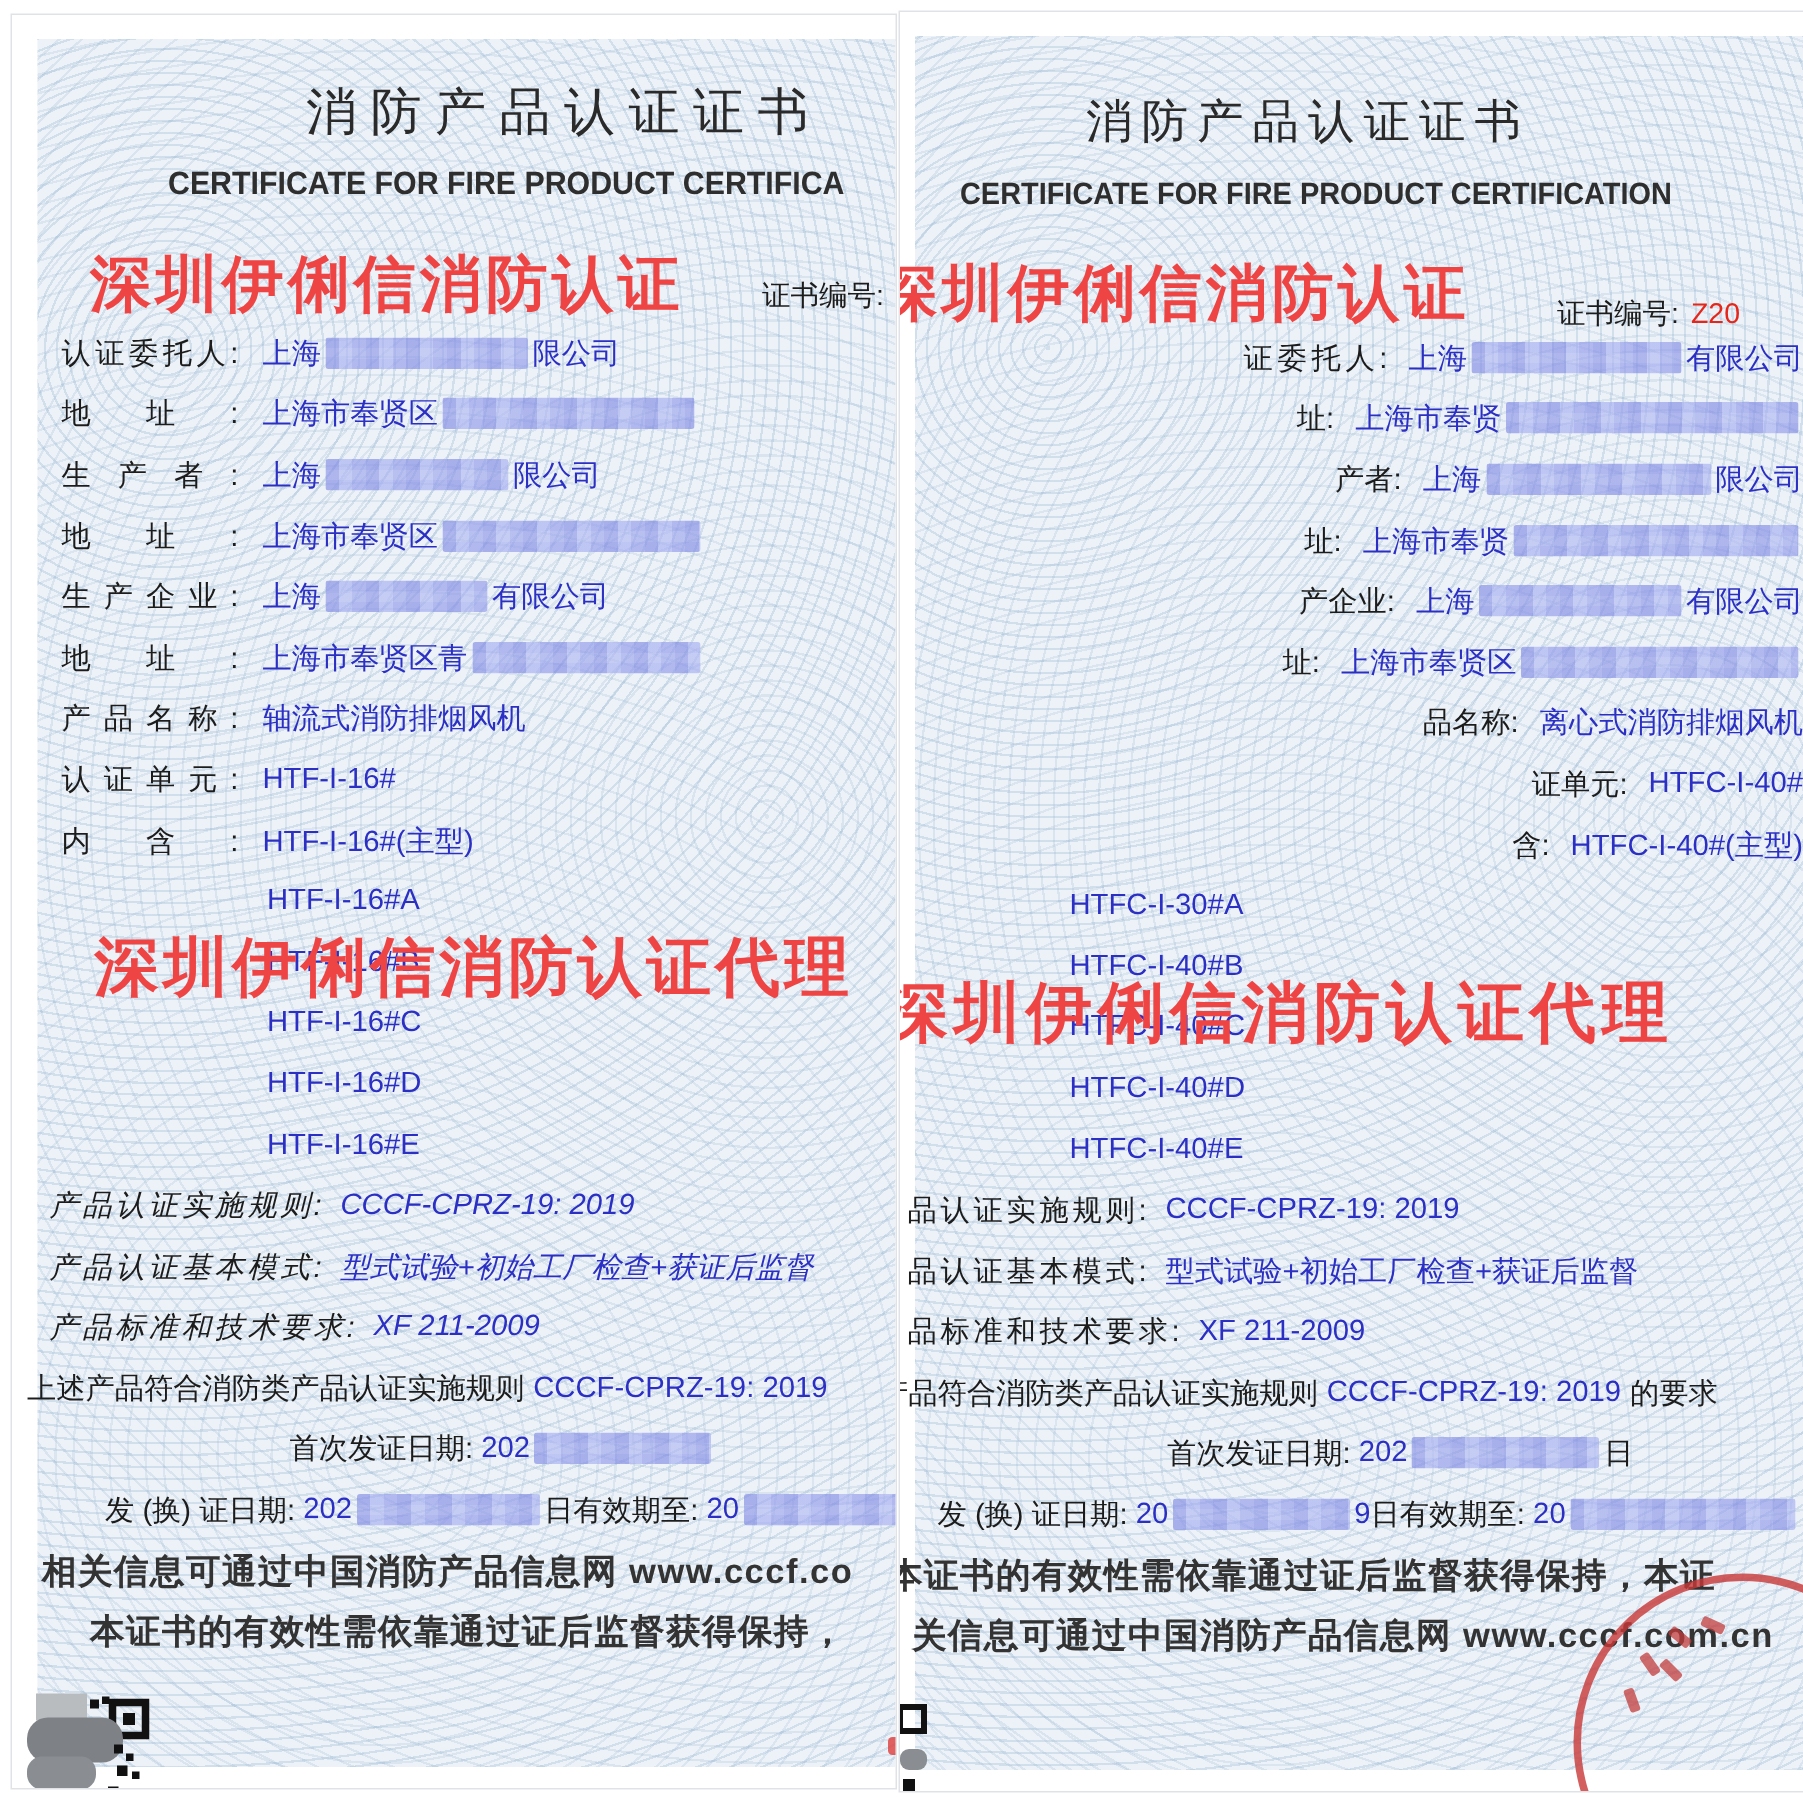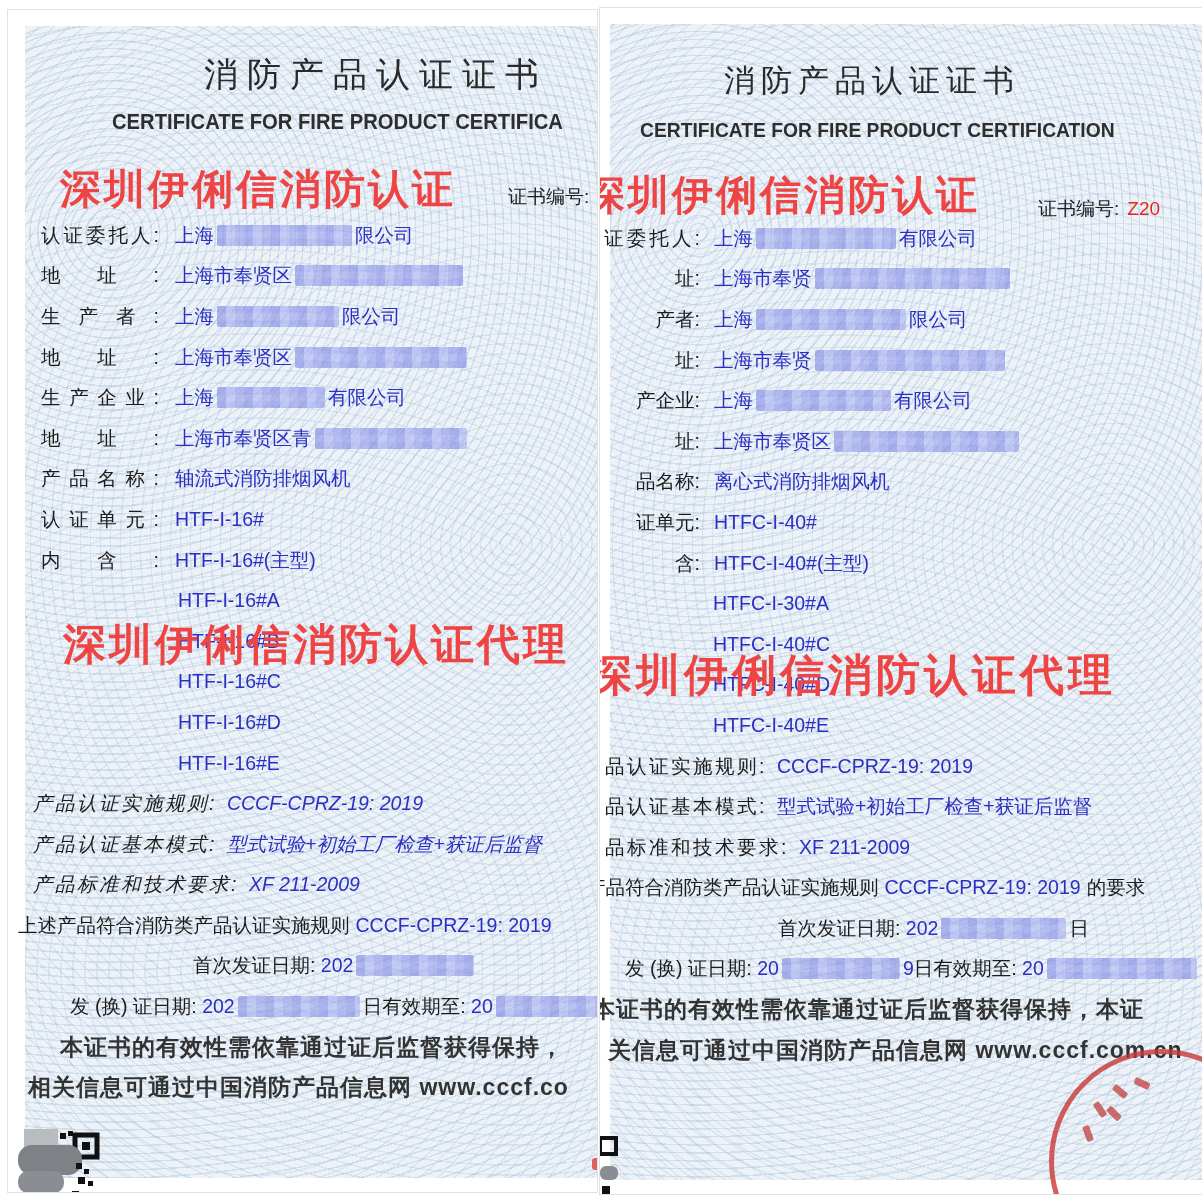--- a/index.html
+++ b/index.html
@@ -33,21 +33,21 @@
   .certno .cno-val{color:#e5271b;margin-left:8px;}
   .rows{position:absolute;left:0;right:0;z-index:3;}
   .cert-left  .rows{top:205px;}
   .cert-right .rows{top:210px;}
   .field{height:40.6px;display:flex;align-items:center;font-size:19.5px;white-space:nowrap;}
   .flabel{display:inline-block;text-align-last:justify;color:#1c1c1c;flex:none;}
   .cert-left  .flabel{width:118px;margin-right:16px;}
   .cert-right .flabel{width:96px;margin-right:14px;}
   .lab1{text-align-last:right;}
   .cert-left  .r-top{padding-left:33px;}
-  .cert-right .r-top{padding-left:4px;}
+  .cert-right .r-top{padding-left:4px;justify-content:flex-end;}
   .vpre,.vsuf,.val,.vblue{color:#2b2fc4;}
   .blur{display:inline-block;height:21px;border-radius:2px;margin:0 3px;flex:none;opacity:.85;
     background-image:
       repeating-linear-gradient(90deg, rgba(122,132,226,.55) 0 9px, rgba(168,176,242,.50) 9px 18px, rgba(143,152,234,.55) 18px 27px),
       repeating-linear-gradient(0deg,  rgba(150,158,238,.45) 0 7px, rgba(185,192,248,.40) 7px 14px);}
   .cert-left  .r-unit{padding-left:170px;}
   .cert-right .r-unit{padding-left:113px;}
   .r-unit{color:#2b2fc4;}
   .rlabel{color:#1c1c1c;letter-spacing:2.5px;margin-right:10px;}
   .cert-left  .r-rule{padding-left:25px;font-style:italic;}
@@ -164,22 +164,22 @@
     <div class="field r-issue">
       <span>发 (换) 证日期:</span>&nbsp;
       <span class="vblue">202</span>
       <span class="blur" style="width:122px"></span>
       <span class="vblue"></span>
       <span>日 </span>
       <span>有效期至:</span>&nbsp;
       <span class="vblue">20</span>
       <span class="blur" style="width:110px"></span>
     </div>
+    <div class="note note2">相关信息可通过中国消防产品信息网 www.cccf.co</div>
     <div class="note note1">本证书的有效性需依靠通过证后监督获得保持，</div>
-    <div class="note note2">相关信息可通过中国消防产品信息网 www.cccf.co</div>
   </div>
   <svg class="qr" viewBox="0 0 86 82" xmlns="http://www.w3.org/2000/svg">
     <rect x="6" y="6" width="34" height="18" fill="#b9bcbf"></rect>
     <rect x="42" y="10" width="6" height="6" fill="#111"></rect>
       <rect x="50" y="8" width="5" height="5" fill="#111"></rect>
     <rect x="57" y="12" width="22" height="22" fill="none" stroke="#111" stroke-width="5"></rect>
     <rect x="64" y="19" width="8" height="8" fill="#111"></rect>
     <rect x="0" y="22" width="64" height="30" rx="14" fill="#7e8287"></rect>
     <rect x="0" y="48" width="46" height="22" rx="10" fill="#8a8e93"></rect>
     <rect x="58" y="40" width="6" height="6" fill="#111"></rect>
@@ -245,20 +245,21 @@
     </div>
     <div class="field r-top">
       <span class="flabel lab1">证单元:</span>
       <span class="val">HTFC-I-40#</span>
     </div>
     <div class="field r-top">
       <span class="flabel lab1">含:</span>
       <span class="val">HTFC-I-40#(主型)</span>
     </div>
     <div class="field r-unit">HTFC-I-30#A</div>
+    <div class="field r-unit">HTFC-I-40#B</div>
     <div class="field r-unit">HTFC-I-40#C</div>
     <div class="field r-unit">HTFC-I-40#D</div>
     <div class="field r-unit">HTFC-I-40#E</div>
     <div class="field r-rule">
       <span class="rlabel">品认证实施规则:</span>
       <span class="val">CCCF-CPRZ-19: 2019</span>
     </div>
     <div class="field r-rule">
       <span class="rlabel">品认证基本模式:</span>
       <span class="val">型式试验+初始工厂检查+获证后监督</span>

